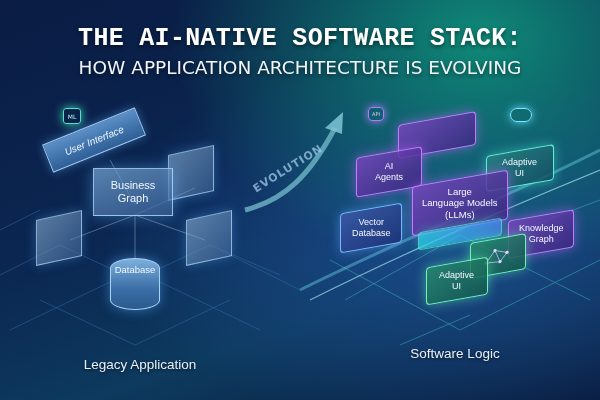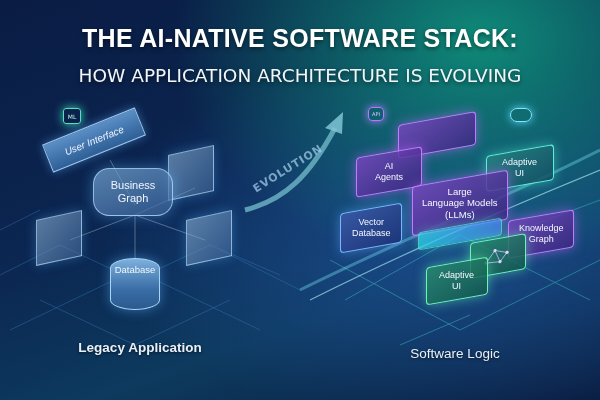--- a/index.html
+++ b/index.html
@@ -7,32 +7,32 @@
   body {
     position: relative;
     font-family: "DejaVu Sans", sans-serif;
     background: radial-gradient(ellipse at 80% 10%, #0f8a78 0%, rgba(15,138,120,0) 45%),
                 radial-gradient(ellipse at 75% 60%, #1a4a8a 0%, rgba(26,74,138,0) 55%),
                 linear-gradient(160deg, #0a1c44 0%, #0b2752 45%, #0d3a5e 70%, #0a1c40 100%);
     color: #fff;
   }
   .title-block { position: absolute; left: 0; top: 24px; width: 600px; text-align: center; }
   .title-main {
-    font-family: Liberation Sans, sans-serif; font-weight: bold; font-size: 25px;
+    font-family: Liberation Mono, monospace; font-weight: bold; font-size: 25px;
     letter-spacing: 0.3px; color: #ffffff; text-shadow: 0 2px 4px rgba(0,0,0,0.5);
   }
   .title-sub {
-    font-family: "DejaVu Sans", sans-serif; font-size: 18.5px; margin-top: 12px;
+    font-family: "DejaVu Sans", sans-serif; font-size: 18.5px; margin-top: 4px;
     color: #f2f6fa; text-shadow: 0 2px 4px rgba(0,0,0,0.5);
   }
   .grid-lines { position: absolute; left: 0; top: 0; width: 600px; height: 400px; }
   
   .box {
     position: absolute; display: flex; align-items: center; justify-content: center; text-align: center;
-    font-family: "Liberation Sans", sans-serif; font-size: 11px; color: #eef6ff; line-height: 1.15; border-radius: 16px;
+    font-family: "Liberation Sans", sans-serif; font-size: 11px; color: #eef6ff; line-height: 1.15;
   }
   .cube {
     position: absolute; width: 46px; height: 46px;
     background: linear-gradient(135deg, rgba(150,190,225,0.55), rgba(70,110,160,0.55));
     border: 1px solid rgba(190,225,255,0.6); transform: skewY(-12deg);
     box-shadow: 0 0 10px rgba(90,180,255,0.35);
   }
   .ui-panel {
     position: absolute; left: 44px; top: 125px; width: 100px; height: 30px;
     background: linear-gradient(180deg, #5b8fc6, #2e5f97);
@@ -70,21 +70,21 @@
   .s-green { background: linear-gradient(150deg, rgba(40,140,110,0.85), rgba(20,90,80,0.85)); border: 1px solid #6cf5b8; box-shadow: 0 0 12px rgba(100,245,180,0.5); }
   .evo-label {
     position: absolute; left: 248px; top: 162px; transform: rotate(-32deg);
     font-family: "DejaVu Sans", sans-serif; font-weight: bold; font-size: 11px;
     color: rgba(160,200,230,0.75); letter-spacing: 1px;
   }
   .caption {
     position: absolute; text-align: center; font-family: "Liberation Sans", sans-serif;
     font-size: 13.5px; color: #e8f0fa; line-height: 1.3; text-shadow: 0 1px 3px rgba(0,0,0,0.6);
   }
-  .cap-left { left: 40px; top: 339px; width: 200px; font-weight: bold; }
+  .cap-left { left: 40px; top: 356px; width: 200px; }
   .cap-right { left: 370px; top: 345px; width: 170px; }
   .icon-glow { position: absolute; border-radius: 4px; }
 </style>
 </head>
 <body>
 
 <svg class="grid-lines" viewBox="0 0 600 400">
   <g stroke="#3a7fc0" stroke-width="0.7" fill="none" opacity="0.55">
     <polyline points="0,275 60,245 135,280 210,245 280,275"></polyline>
     <polyline points="10,330 135,270 260,330"></polyline>

